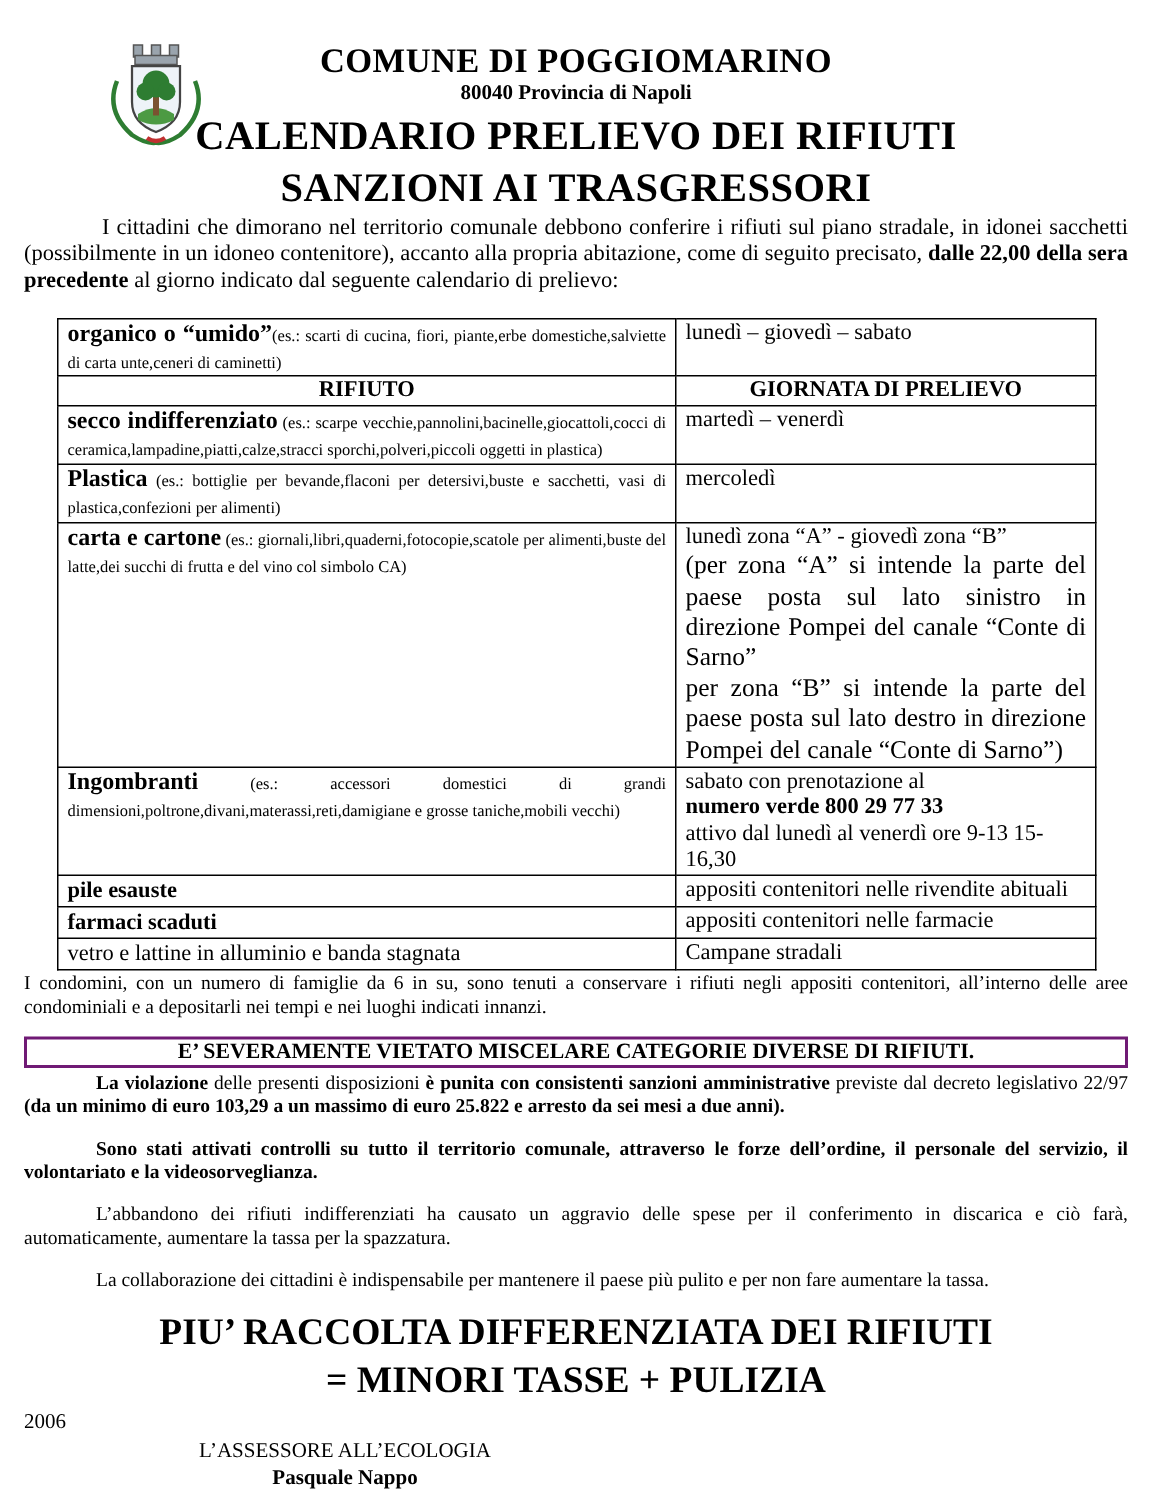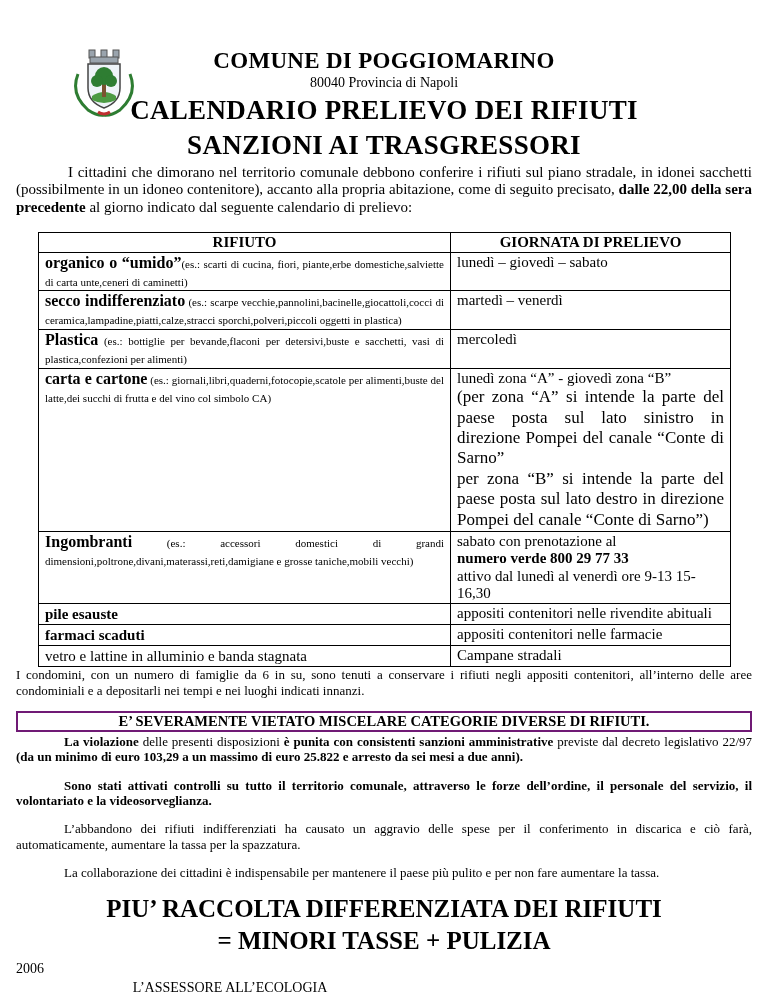--- a/index.html
+++ b/index.html
@@ -1,22 +1,22 @@
 <!DOCTYPE html>
 <html><head>
 <meta charset="utf-8">
 <style>
   html,body{margin:0;padding:0;}
   body{background:#ffffff;}
   .page{width:768px;min-height:994px;box-sizing:border-box;background:#ffffff;color:#000;
         font-family:"Liberation Serif","DejaVu Serif",serif;padding:20px 16px 10px;}
   .header{position:relative;text-align:center;}
   .crest{position:absolute;left:52px;top:0;width:72px;height:70px;}
-  .commune{font-size:23px;font-weight:bold;margin-top:28px;letter-spacing:.3px;}
-  .province{font-size:14px;font-weight:normal;margin-top:1px;}
+  .commune{font-size:23px;font-weight:bold;margin-top:8px;letter-spacing:.3px;}
+  .province{font-size:14px;font-weight:bold;margin-top:1px;}
   .doc-title{font-size:27px;font-weight:bold;line-height:1.14;margin-top:4px;letter-spacing:.3px;}
   .intro{font-size:15px;line-height:1.18;text-align:justify;margin-top:3px;text-indent:52px;}
   .b{font-weight:bold;}
   table.cal{border-collapse:collapse;margin:3px 22px 0;width:692px;table-layout:fixed;}
   .cal th,.cal td{border:1px solid #000;vertical-align:top;padding:1px 6px;}
   .cal th{font-size:15px;font-weight:bold;text-align:center;}
   .cell-left{text-align:justify;line-height:1.12;}
   .cat{font-weight:bold;font-size:16px;}
   .desc{font-size:11px;}
   .day{font-size:15px;line-height:1.15;}
@@ -63,27 +63,27 @@
 
   <p class="intro"><span>I cittadini che dimorano nel territorio comunale debbono conferire i rifiuti sul piano stradale, in idonei sacchetti (possibilmente in un idoneo contenitore), accanto alla propria abitazione, come di seguito precisato, </span><span class="b">dalle 22,00 della sera precedente</span><span> al giorno indicato dal seguente calendario di prelievo:</span></p>
 
   <table class="cal">
     <colgroup>
         <col style="width:412px">
         <col style="width:280px">
       </colgroup>
     <tbody>
         <tr>
-      <th>RIFIUTO</th>
-      <th>GIORNATA DI PRELIEVO</th>
+      <td class="cell-left"><span class="cat">organico o “umido”</span><span class="desc">(es.: scarti di cucina, fiori, piante,erbe domestiche,salviette di carta unte,ceneri di caminetti)</span></td>
+      <td class="day"><span>lunedì – giovedì – sabato</span></td>
     </tr>
 
     <tr>
-      <td class="cell-left"><span class="cat">organico o “umido”</span><span class="desc">(es.: scarti di cucina, fiori, piante,erbe domestiche,salviette di carta unte,ceneri di caminetti)</span></td>
-      <td class="day"><span>lunedì – giovedì – sabato</span></td>
+      <th>RIFIUTO</th>
+      <th>GIORNATA DI PRELIEVO</th>
     </tr>
 
     <tr>
       <td class="cell-left"><span class="cat">secco indifferenziato</span><span class="desc"> (es.: scarpe vecchie,pannolini,bacinelle,giocattoli,cocci di ceramica,lampadine,piatti,calze,stracci sporchi,polveri,piccoli oggetti in plastica)</span></td>
       <td class="day"><span>martedì – venerdì</span></td>
     </tr>
 
     <tr>
       <td class="cell-left"><span class="cat">Plastica</span><span class="desc"> (es.: bottiglie per bevande,flaconi per detersivi,buste e sacchetti, vasi di plastica,confezioni per alimenti)</span></td>
       <td class="day"><span>mercoledì</span></td>

